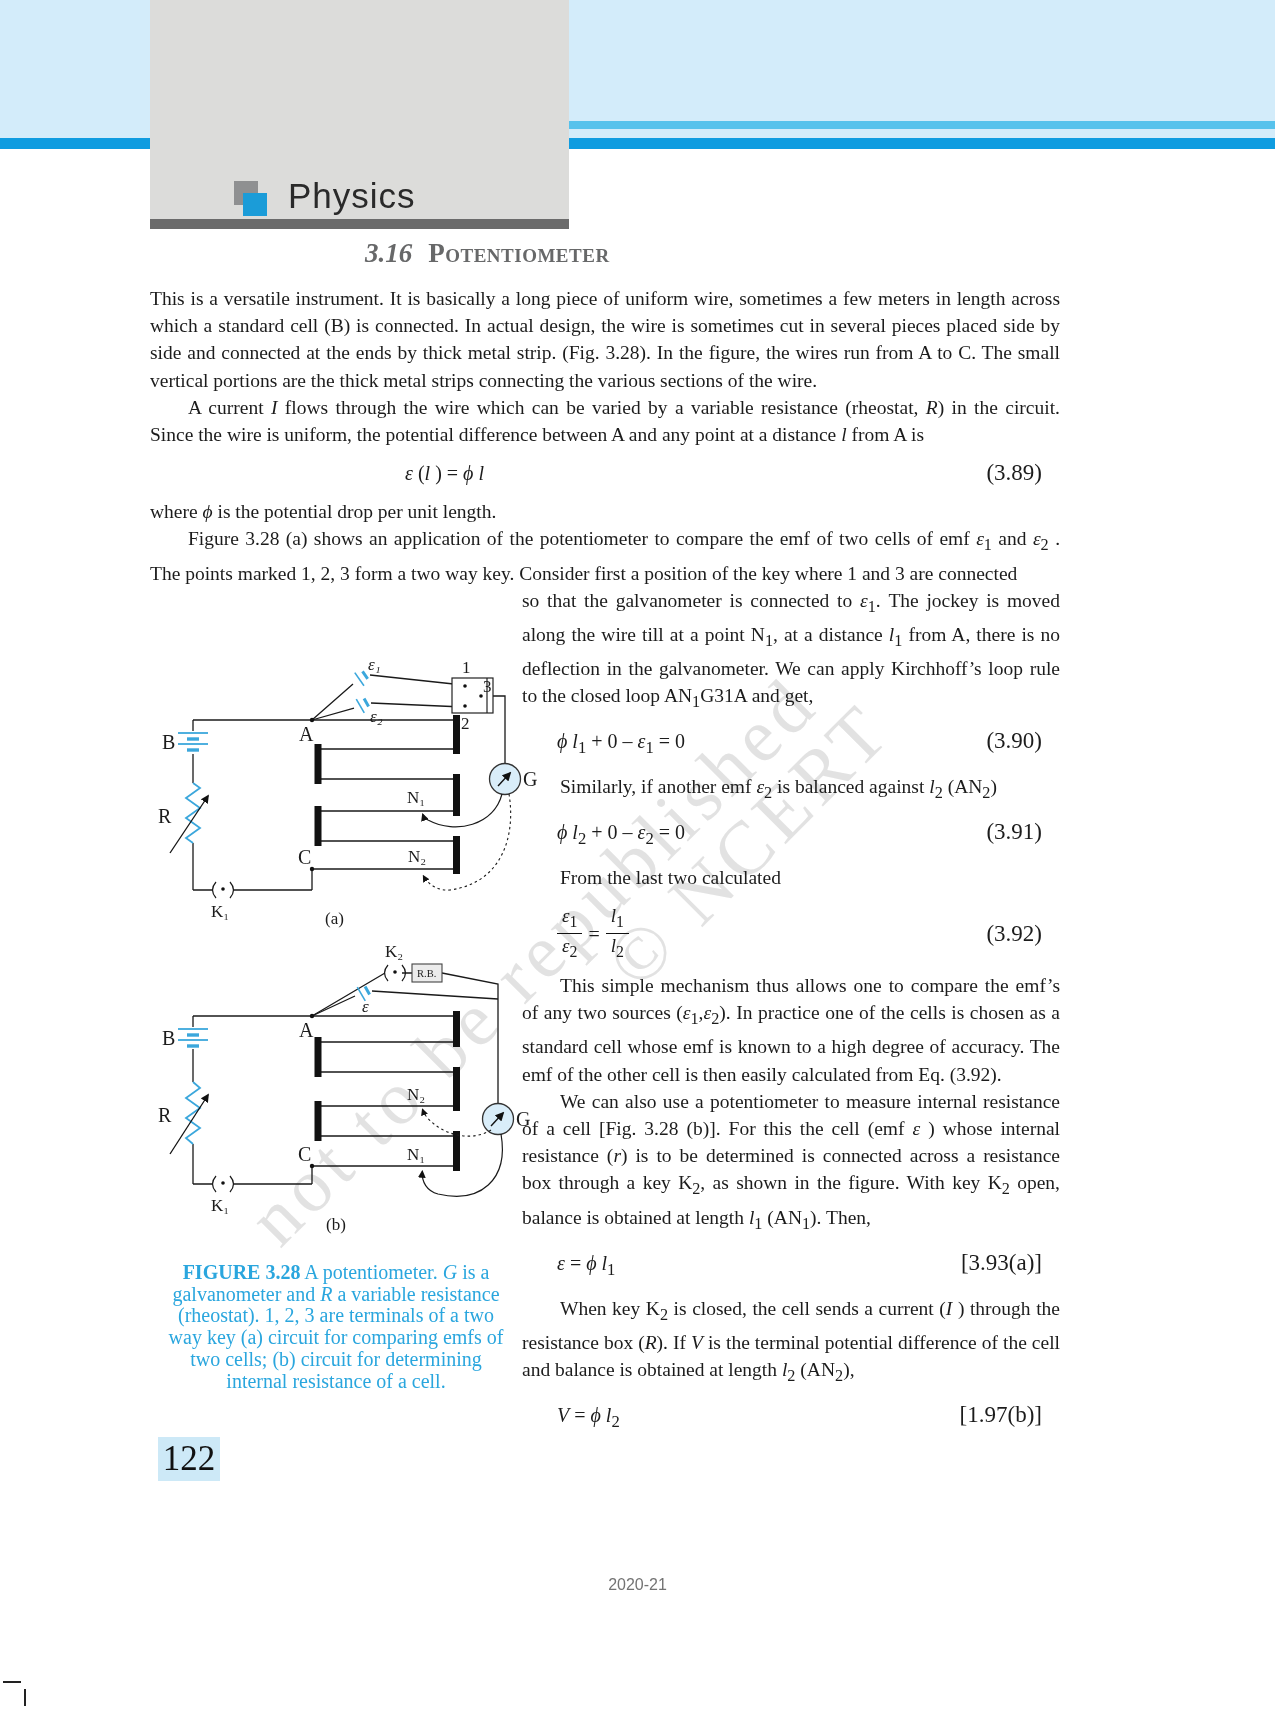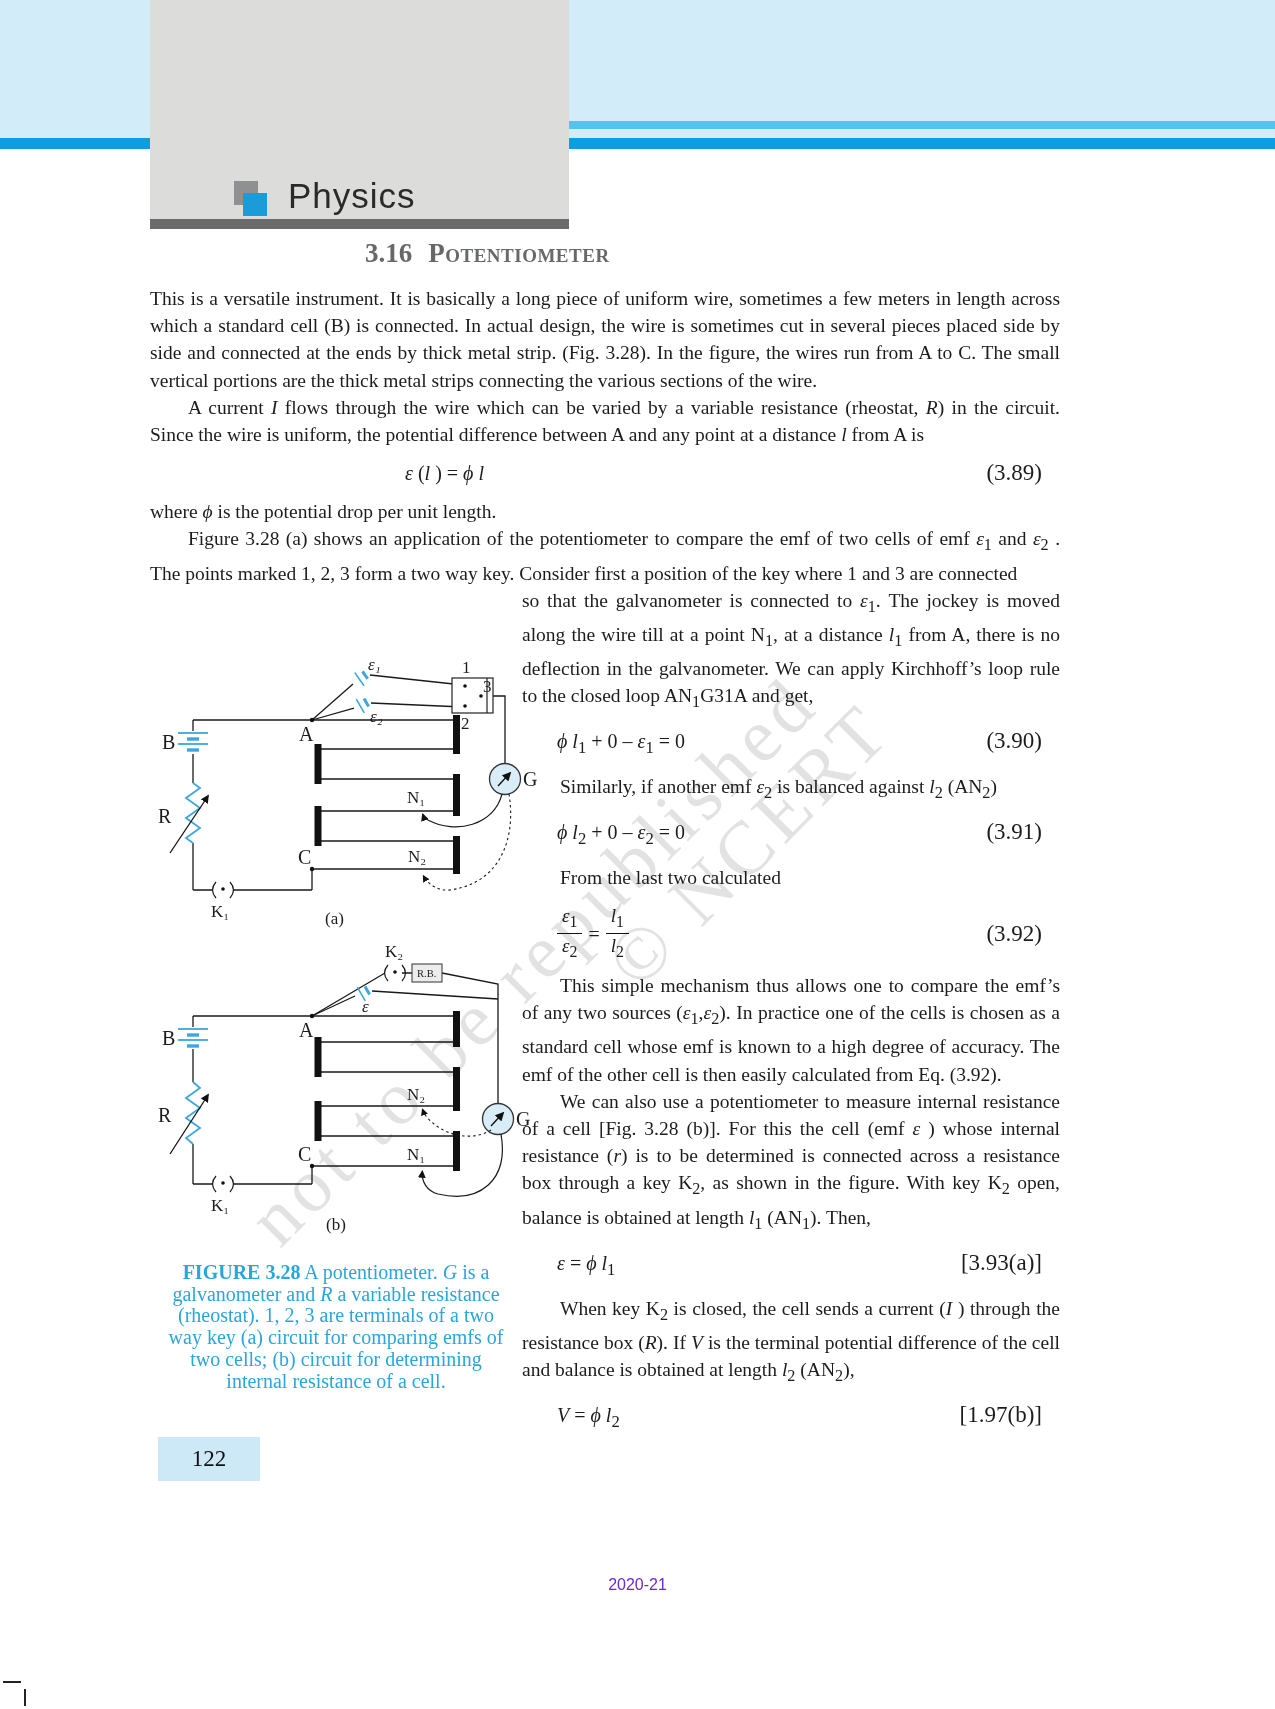--- a/index.html
+++ b/index.html
@@ -18,45 +18,45 @@
   .header-title{position:absolute;left:288px;top:176px;z-index:4;font-family:"Liberation Sans",sans-serif;
         font-size:35px;font-weight:400;letter-spacing:1px;color:#2a2a2a;}
   
   .wm{position:absolute;white-space:nowrap;color:#dcdcdc;font-family:"Liberation Serif",serif;
       letter-spacing:6px;font-size:76px;transform-origin:0 50%;transform:rotate(-45deg);z-index:0;opacity:.8;}
   .wm1{left:620px;top:930px;}
   .wm2{left:262px;top:1188px;}
   
   .content{position:absolute;left:150px;top:238px;width:910px;z-index:1;}
   .sec-title{margin:0 0 16px 215px;color:#676869;}
-  .sec-num{font-size:27px;font-weight:bold;margin-right:16px;}
+  .sec-num{font-size:27px;font-weight:bold;margin-right:16px;font-style:italic;}
   .sec-name{font-size:27px;font-weight:bold;font-variant:small-caps;letter-spacing:.5px;}
   p.body{margin:0;text-align:justify;font-size:19.5px;line-height:27.2px;}
   .fw{margin-left:215px;}
   .indent{text-indent:38px;}
   .eq{position:relative;margin:10px 0;font-size:20px;line-height:30px;}
   .pad-wide{padding-left:255px;text-align:right;}
   .pad-narrow{padding-left:35px;}
   .eq .num{position:absolute;right:18px;top:0;font-size:23px;}
   .eq.fraceq{margin:12px 0 8px 0;}
   .eq.fraceq .num{top:50%;transform:translateY(-50%);}
   .frac{display:inline-block;text-align:center;vertical-align:middle;font-size:19px;line-height:24px;}
   .ft{display:block;padding:0 5px;}
   .fb{display:block;border-top:1.4px solid #111;padding:0 5px;}
   .feq{display:inline-block;vertical-align:middle;padding:0 6px;}
   
   .fig{float:left;width:372px;margin:4px 0 0 0;}
   .fig svg{display:block;overflow:visible;}
   .fig-caption{width:352px;margin:20px auto 0;text-align:center;color:#2aa6de;
                font-size:20px;line-height:21.8px;}
-  .page-badge{margin-top:44px;margin-left:8px;width:102px;height:44px;background:#cde9f7;
-              display:flex;align-items:center;justify-content:center;font-size:23px;color:#111;}
+  .page-badge{margin-top:44px;margin-left:8px;width:62px;height:44px;background:#cde9f7;
+              display:flex;align-items:center;justify-content:center;font-size:35px;color:#111;}
   
   .footer{position:absolute;left:0;right:0;top:1576px;text-align:center;z-index:1;
-          font-family:"Liberation Sans",sans-serif;font-size:16px;color:#6d28d9;}
+          font-family:"Liberation Sans",sans-serif;font-size:16px;color:#737373;}
   
   text{font-family:"Liberation Serif",serif;fill:#1c1c1c;}
   .lbl{font-size:20px;}
   .lbl-s{font-size:17px;}
   .ital{font-style:italic;}
 </style>
 </head>
 <body>
 
 <div class="page">

